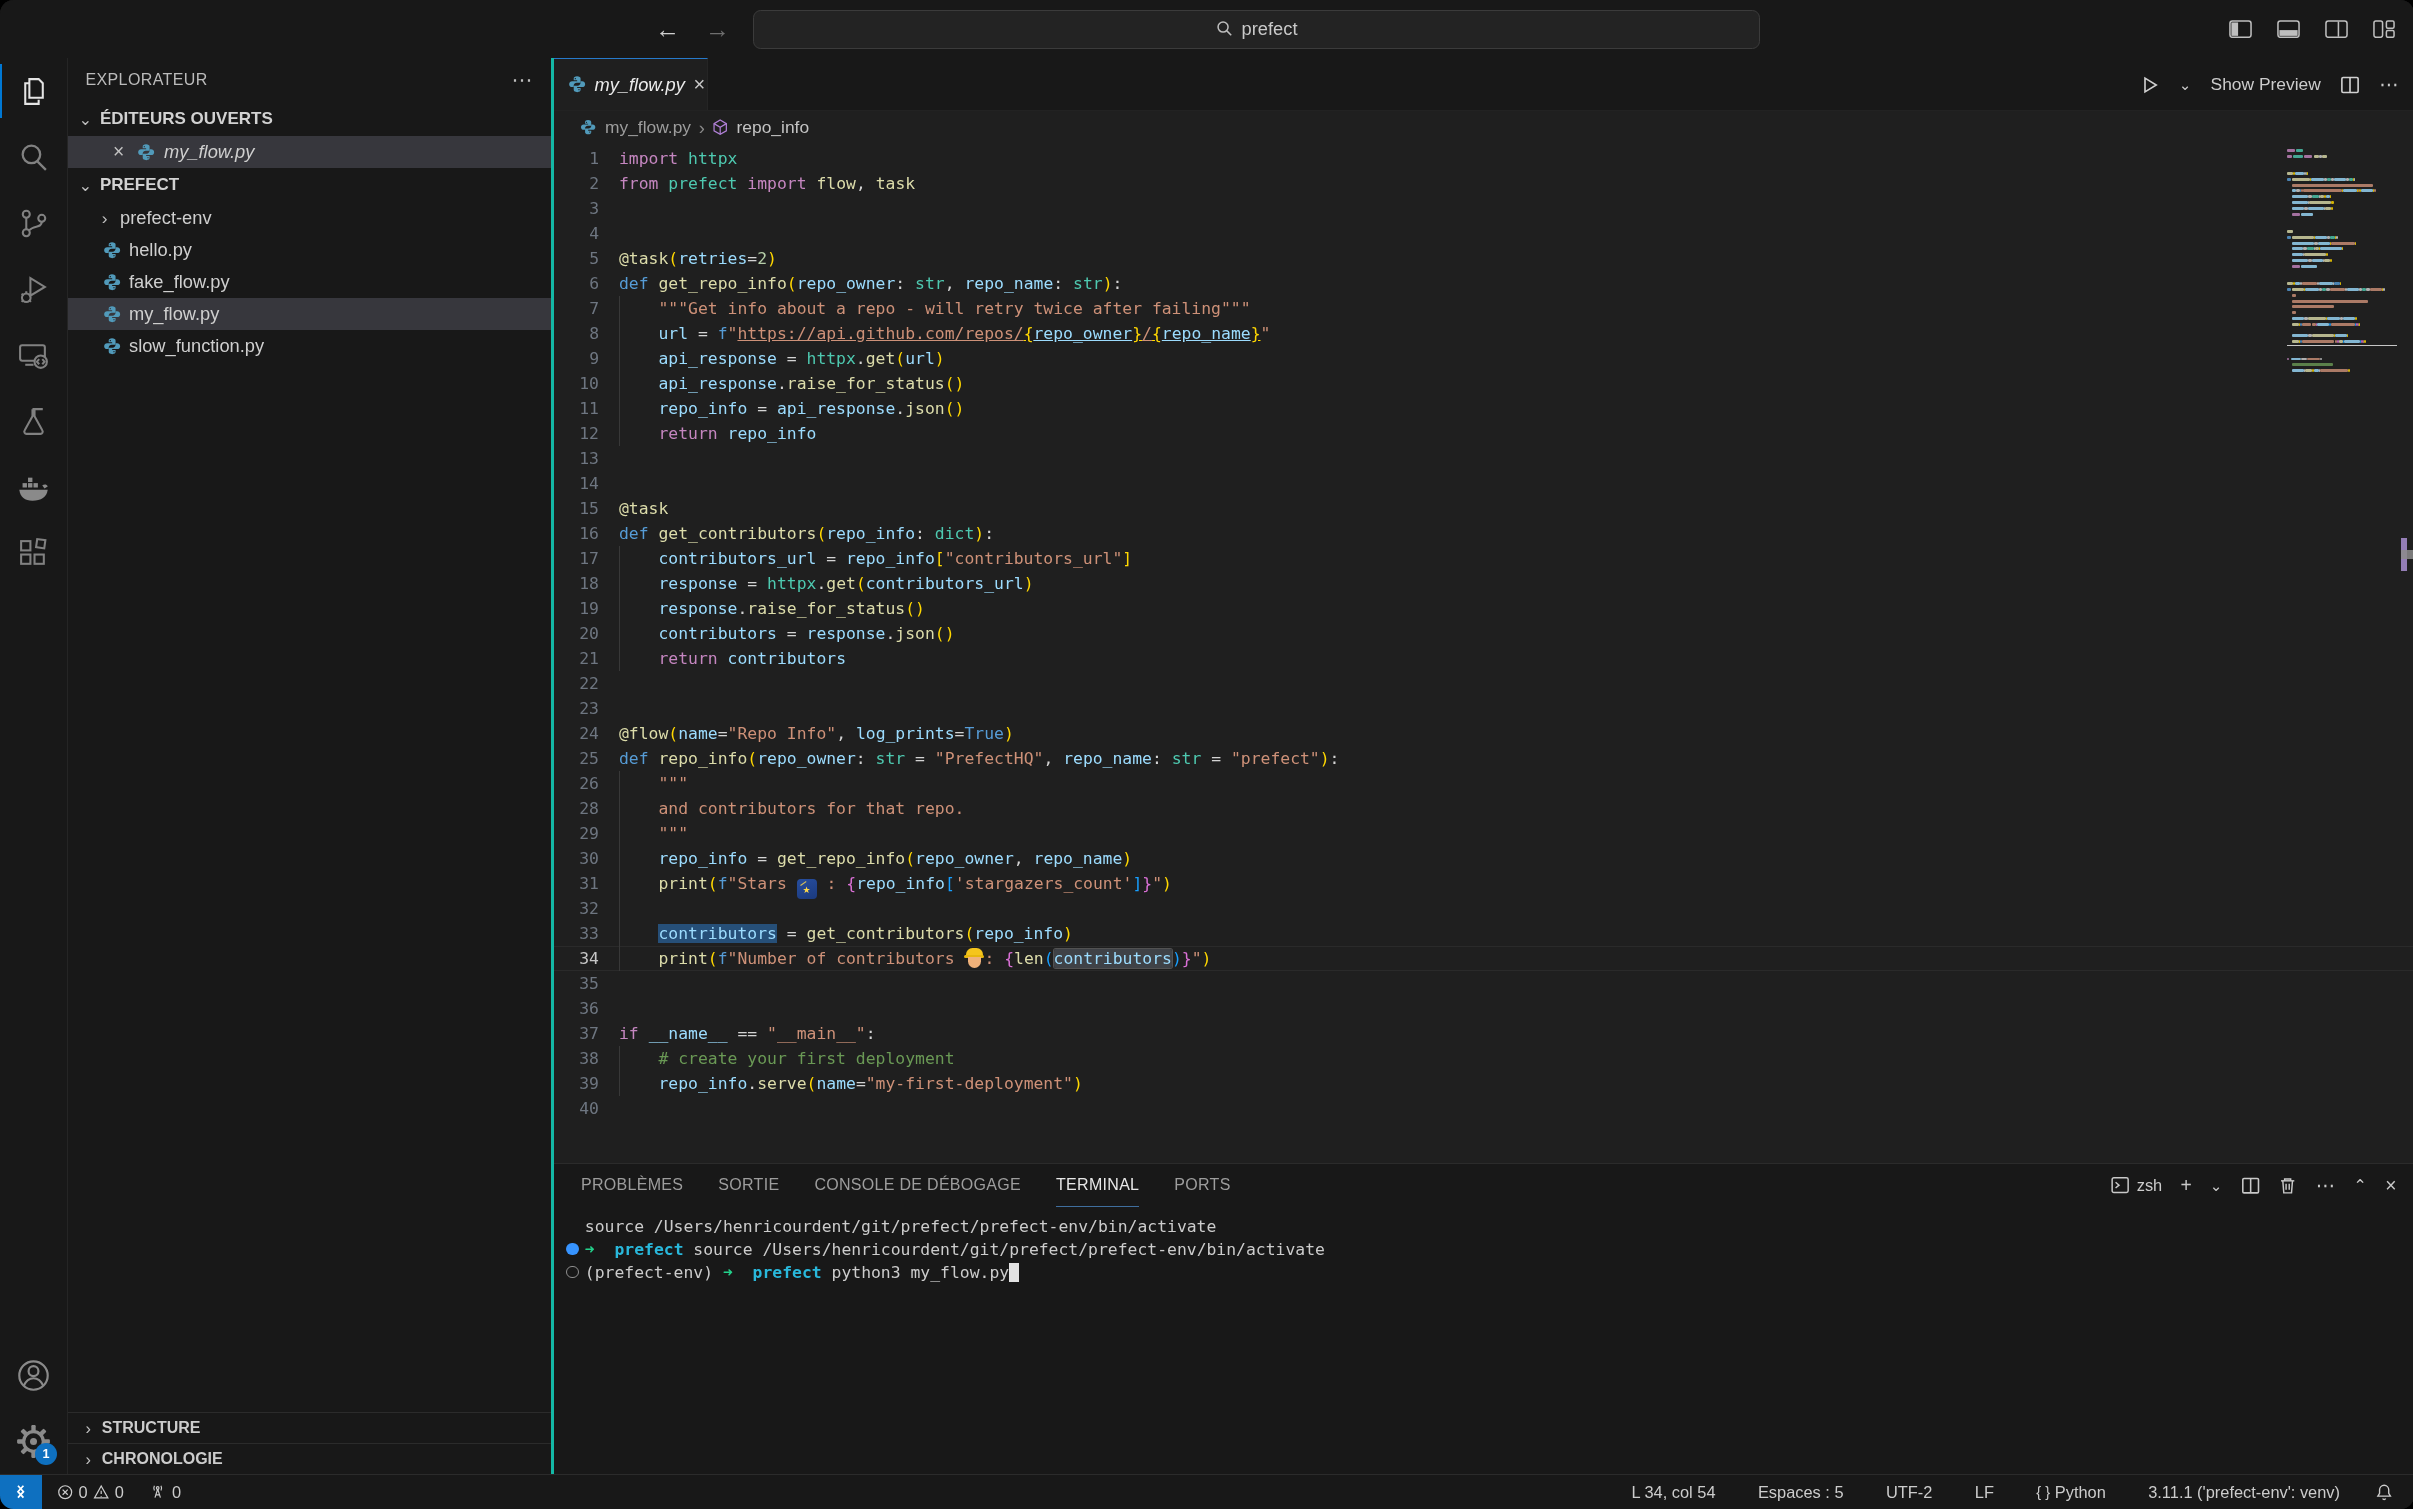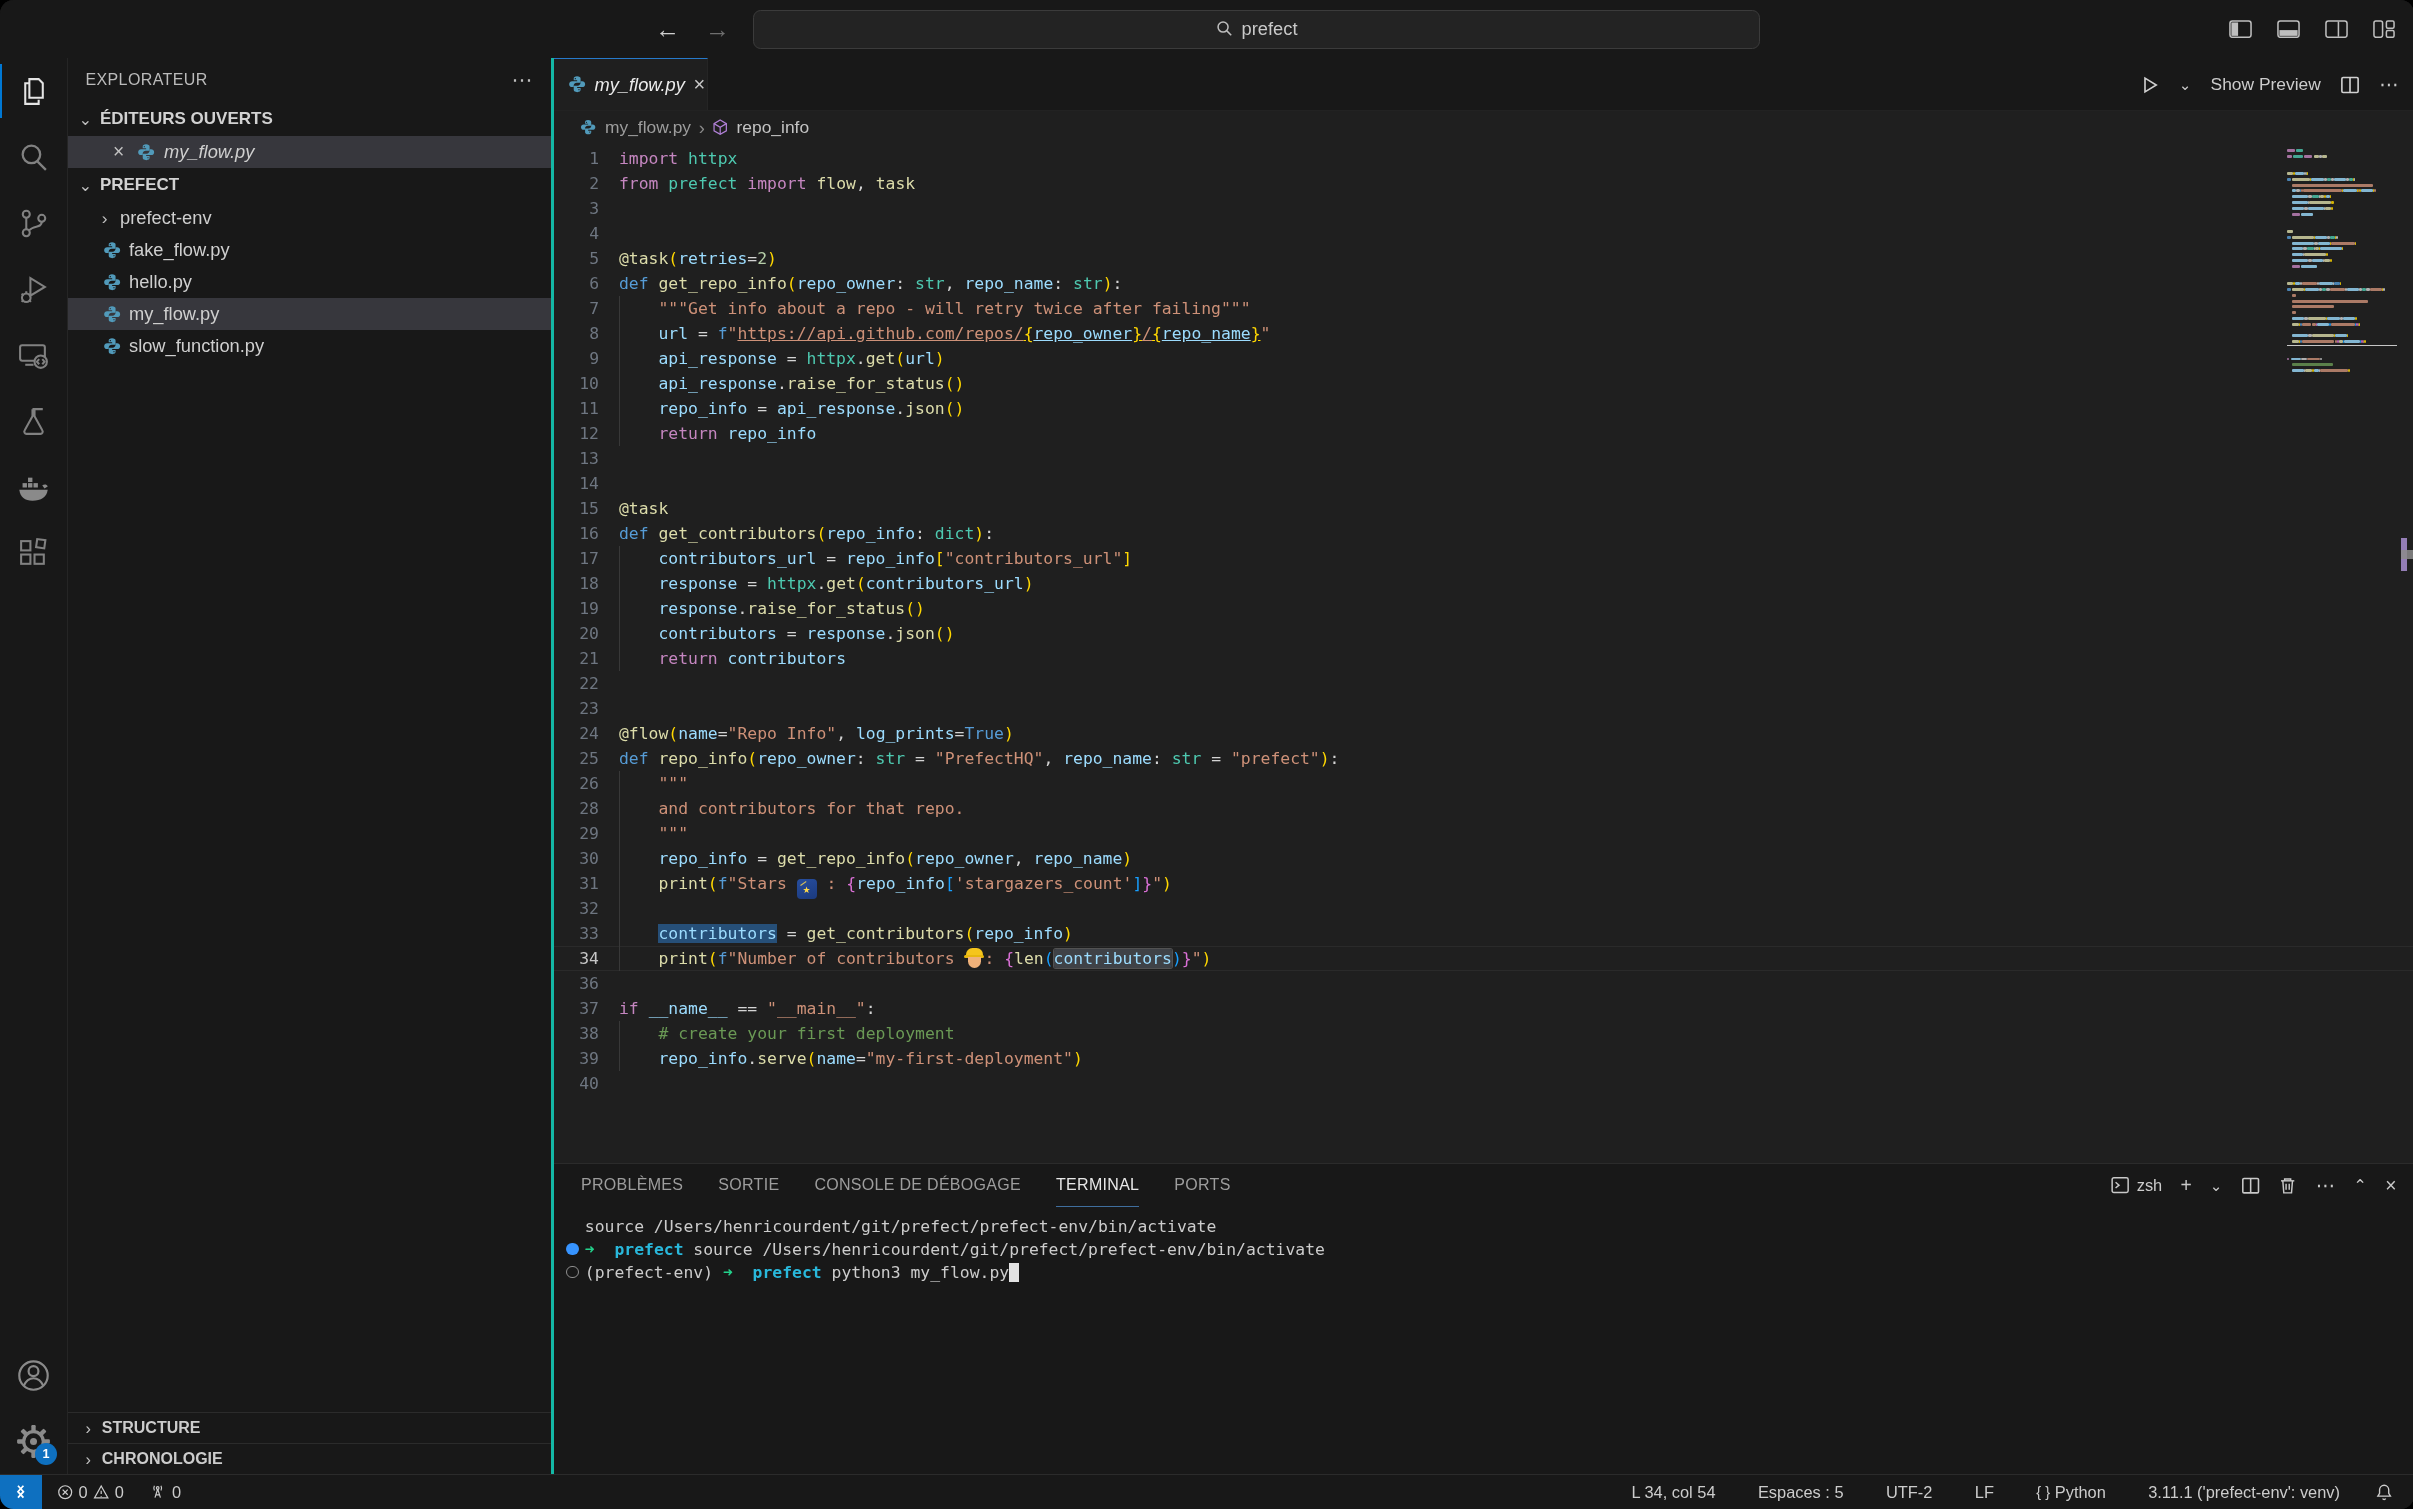--- a/index.html
+++ b/index.html
@@ -258,28 +258,28 @@
       <div id="file-tree">
           <div class="row tree-row" style="padding-left: 29px;">
             <span class="chev">›</span>
             <span>prefect-env</span>
           </div>
           <div class="row tree-row" style="padding-left: 35px;">
             <svg class="pyicon" viewBox="0 0 16 16">
               <path fill="#519aba" d="M7.9 1c-1.9 0-2.9.8-2.9 2v1.6h3v.8H3.6C2.2 5.4 1 6.4 1 8s1.2 2.6 2.6 2.6H5V9.2C5 7.8 6.2 6.7 7.6 6.7H11V3c0-1.2-1.2-2-3.1-2zM6.4 2.6a.6.6 0 1 1 0 1.2.6.6 0 0 1 0-1.2z"></path>
               <path fill="#519aba" d="M8.1 15c1.9 0 2.9-.8 2.9-2v-1.6H8v-.8h4.4c1.4 0 2.6-1 2.6-2.6s-1.2-2.6-2.6-2.6H11v1.4c0 1.4-1.2 2.5-2.6 2.5H5v3.7c0 1.2 1.2 2 3.1 2zm1.5-1.6a.6.6 0 1 1 0-1.2.6.6 0 0 1 0 1.2z"></path>
             </svg>
-            <span>fake_flow.py</span>
+            <span>hello.py</span>
           </div>
           <div class="row tree-row" style="padding-left: 35px;">
             <svg class="pyicon" viewBox="0 0 16 16">
               <path fill="#519aba" d="M7.9 1c-1.9 0-2.9.8-2.9 2v1.6h3v.8H3.6C2.2 5.4 1 6.4 1 8s1.2 2.6 2.6 2.6H5V9.2C5 7.8 6.2 6.7 7.6 6.7H11V3c0-1.2-1.2-2-3.1-2zM6.4 2.6a.6.6 0 1 1 0 1.2.6.6 0 0 1 0-1.2z"></path>
               <path fill="#519aba" d="M8.1 15c1.9 0 2.9-.8 2.9-2v-1.6H8v-.8h4.4c1.4 0 2.6-1 2.6-2.6s-1.2-2.6-2.6-2.6H11v1.4c0 1.4-1.2 2.5-2.6 2.5H5v3.7c0 1.2 1.2 2 3.1 2zm1.5-1.6a.6.6 0 1 1 0-1.2.6.6 0 0 1 0 1.2z"></path>
             </svg>
-            <span>hello.py</span>
+            <span>fake_flow.py</span>
           </div>
           <div class="row tree-row selected" style="padding-left: 35px;">
             <svg class="pyicon" viewBox="0 0 16 16">
               <path fill="#519aba" d="M7.9 1c-1.9 0-2.9.8-2.9 2v1.6h3v.8H3.6C2.2 5.4 1 6.4 1 8s1.2 2.6 2.6 2.6H5V9.2C5 7.8 6.2 6.7 7.6 6.7H11V3c0-1.2-1.2-2-3.1-2zM6.4 2.6a.6.6 0 1 1 0 1.2.6.6 0 0 1 0-1.2z"></path>
               <path fill="#519aba" d="M8.1 15c1.9 0 2.9-.8 2.9-2v-1.6H8v-.8h4.4c1.4 0 2.6-1 2.6-2.6s-1.2-2.6-2.6-2.6H11v1.4c0 1.4-1.2 2.5-2.6 2.5H5v3.7c0 1.2 1.2 2 3.1 2zm1.5-1.6a.6.6 0 1 1 0-1.2.6.6 0 0 1 0 1.2z"></path>
             </svg>
             <span>my_flow.py</span>
           </div>
           <div class="row tree-row" style="padding-left: 35px;">
             <svg class="pyicon" viewBox="0 0 16 16">
@@ -364,20 +364,21 @@
             <div class="code-line"><span class="ln">24</span><span class="lc"><span style="color: rgb(220, 220, 170);">@flow</span><span style="color: rgb(255, 215, 0);">(</span><span style="color: rgb(156, 220, 254);">name</span><span style="color: rgb(212, 212, 212);">=</span><span style="color: rgb(206, 145, 120);">"Repo Info"</span><span style="color: rgb(212, 212, 212);">, </span><span style="color: rgb(156, 220, 254);">log_prints</span><span style="color: rgb(212, 212, 212);">=</span><span style="color: rgb(86, 156, 214);">True</span><span style="color: rgb(255, 215, 0);">)</span></span></div>
             <div class="code-line"><span class="ln">25</span><span class="lc"><span style="color: rgb(86, 156, 214);">def</span><span style="color: rgb(212, 212, 212);"> </span><span style="color: rgb(220, 220, 170);">repo_info</span><span style="color: rgb(255, 215, 0);">(</span><span style="color: rgb(156, 220, 254);">repo_owner</span><span style="color: rgb(212, 212, 212);">: </span><span style="color: rgb(78, 201, 176);">str</span><span style="color: rgb(212, 212, 212);"> = </span><span style="color: rgb(206, 145, 120);">"PrefectHQ"</span><span style="color: rgb(212, 212, 212);">, </span><span style="color: rgb(156, 220, 254);">repo_name</span><span style="color: rgb(212, 212, 212);">: </span><span style="color: rgb(78, 201, 176);">str</span><span style="color: rgb(212, 212, 212);"> = </span><span style="color: rgb(206, 145, 120);">"prefect"</span><span style="color: rgb(255, 215, 0);">)</span><span style="color: rgb(212, 212, 212);">:</span></span></div>
             <div class="code-line"><span class="ln">26</span><span class="lc guide"><span style="color: rgb(212, 212, 212);">    </span><span style="color: rgb(206, 145, 120);">"""</span></span></div>
             <div class="code-line"><span class="ln">28</span><span class="lc guide"><span style="color: rgb(212, 212, 212);">    </span><span style="color: rgb(206, 145, 120);">and contributors for that repo.</span></span></div>
             <div class="code-line"><span class="ln">29</span><span class="lc guide"><span style="color: rgb(212, 212, 212);">    </span><span style="color: rgb(206, 145, 120);">"""</span></span></div>
             <div class="code-line"><span class="ln">30</span><span class="lc guide"><span style="color: rgb(212, 212, 212);">    </span><span style="color: rgb(156, 220, 254);">repo_info</span><span style="color: rgb(212, 212, 212);"> = </span><span style="color: rgb(220, 220, 170);">get_repo_info</span><span style="color: rgb(255, 215, 0);">(</span><span style="color: rgb(156, 220, 254);">repo_owner</span><span style="color: rgb(212, 212, 212);">, </span><span style="color: rgb(156, 220, 254);">repo_name</span><span style="color: rgb(255, 215, 0);">)</span></span></div>
             <div class="code-line"><span class="ln">31</span><span class="lc guide"><span style="color: rgb(212, 212, 212);">    </span><span style="color: rgb(220, 220, 170);">print</span><span style="color: rgb(255, 215, 0);">(</span><span style="color: rgb(86, 156, 214);">f</span><span style="color: rgb(206, 145, 120);">"Stars </span><span class="emoji emoji-star">★</span><span style="color: rgb(206, 145, 120);"> : </span><span style="color: rgb(218, 112, 214);">{</span><span style="color: rgb(156, 220, 254);">repo_info</span><span style="color: rgb(23, 159, 255);">[</span><span style="color: rgb(206, 145, 120);">'stargazers_count'</span><span style="color: rgb(23, 159, 255);">]</span><span style="color: rgb(218, 112, 214);">}</span><span style="color: rgb(206, 145, 120);">"</span><span style="color: rgb(255, 215, 0);">)</span></span></div>
             <div class="code-line"><span class="ln">32</span><span class="lc guide"></span></div>
             <div class="code-line"><span class="ln">33</span><span class="lc guide"><span style="color: rgb(212, 212, 212);">    </span><span class="tk-sel" style="color: rgb(156, 220, 254);">contributors</span><span style="color: rgb(212, 212, 212);"> = </span><span style="color: rgb(220, 220, 170);">get_contributors</span><span style="color: rgb(255, 215, 0);">(</span><span style="color: rgb(156, 220, 254);">repo_info</span><span style="color: rgb(255, 215, 0);">)</span></span></div>
             <div class="code-line current"><span class="ln">34</span><span class="lc guide"><span style="color: rgb(212, 212, 212);">    </span><span style="color: rgb(220, 220, 170);">print</span><span style="color: rgb(255, 215, 0);">(</span><span style="color: rgb(86, 156, 214);">f</span><span style="color: rgb(206, 145, 120);">"Number of contributors </span><span class="emoji emoji-worker"><span class="hat"></span><span class="brim"></span><span class="face"></span></span><span style="color: rgb(206, 145, 120);">: </span><span style="color: rgb(218, 112, 214);">{</span><span style="color: rgb(220, 220, 170);">len</span><span style="color: rgb(23, 159, 255);">(</span><span class="tk-occ" style="color: rgb(156, 220, 254);">contributors</span><span style="color: rgb(23, 159, 255);">)</span><span style="color: rgb(218, 112, 214);">}</span><span style="color: rgb(206, 145, 120);">"</span><span style="color: rgb(255, 215, 0);">)</span></span></div>
+            <div class="code-line"><span class="ln">35</span><span class="lc"></span></div>
             <div class="code-line"><span class="ln">36</span><span class="lc"></span></div>
             <div class="code-line"><span class="ln">37</span><span class="lc"><span style="color: rgb(197, 134, 192);">if</span><span style="color: rgb(212, 212, 212);"> </span><span style="color: rgb(156, 220, 254);">__name__</span><span style="color: rgb(212, 212, 212);"> == </span><span style="color: rgb(206, 145, 120);">"__main__"</span><span style="color: rgb(212, 212, 212);">:</span></span></div>
             <div class="code-line"><span class="ln">38</span><span class="lc guide"><span style="color: rgb(212, 212, 212);">    </span><span style="color: rgb(106, 153, 85);"># create your first deployment</span></span></div>
             <div class="code-line"><span class="ln">39</span><span class="lc guide"><span style="color: rgb(212, 212, 212);">    </span><span style="color: rgb(156, 220, 254);">repo_info</span><span style="color: rgb(212, 212, 212);">.</span><span style="color: rgb(220, 220, 170);">serve</span><span style="color: rgb(255, 215, 0);">(</span><span style="color: rgb(156, 220, 254);">name</span><span style="color: rgb(212, 212, 212);">=</span><span style="color: rgb(206, 145, 120);">"my-first-deployment"</span><span style="color: rgb(255, 215, 0);">)</span></span></div>
             <div class="code-line"><span class="ln">40</span><span class="lc"></span></div>
           </div>
         <div class="minimap" id="minimap">
             <div class="mm-row">
               <span class="mm-bar" style="width: 8px; background: rgb(197, 134, 192);"></span>
               <span class="mm-bar" style="width: 1.4px; background: transparent;"></span>

